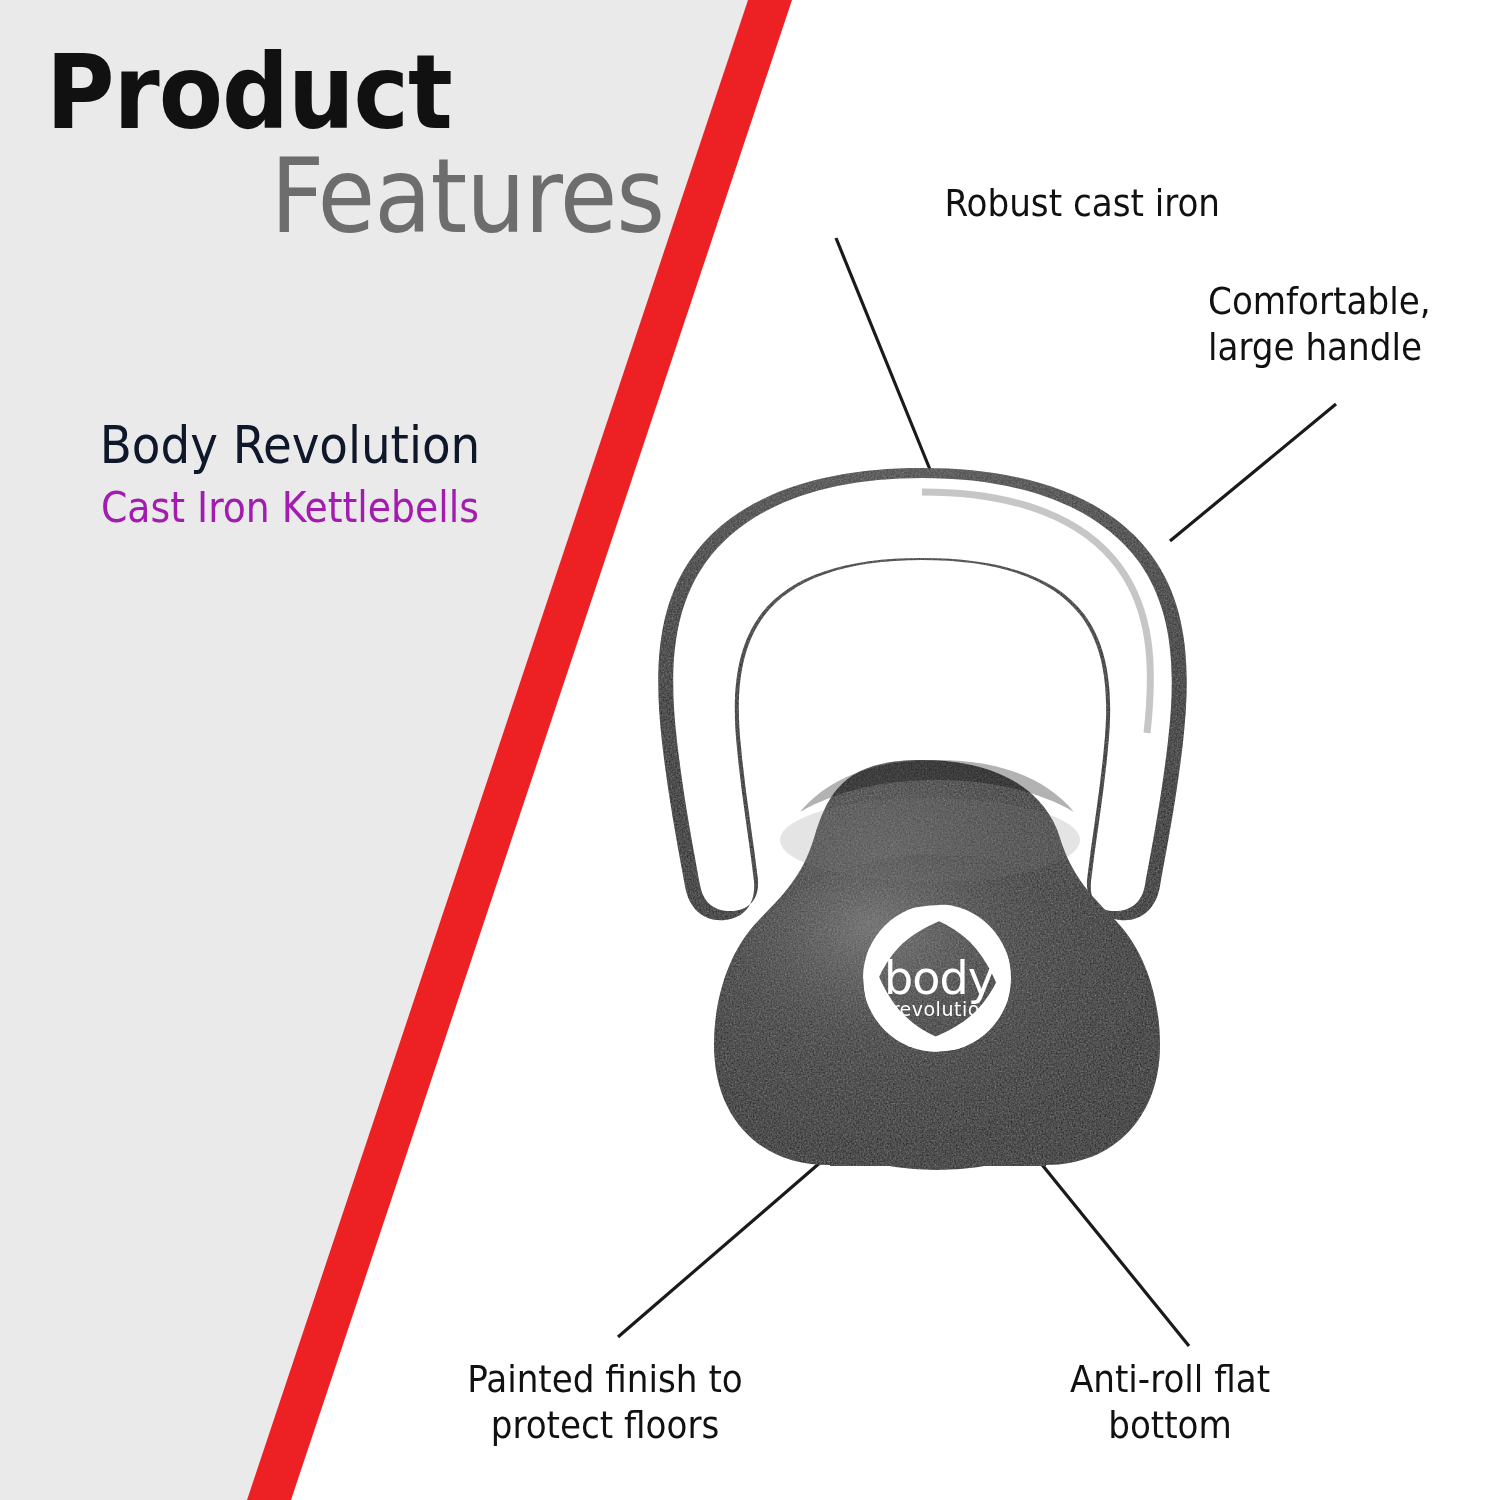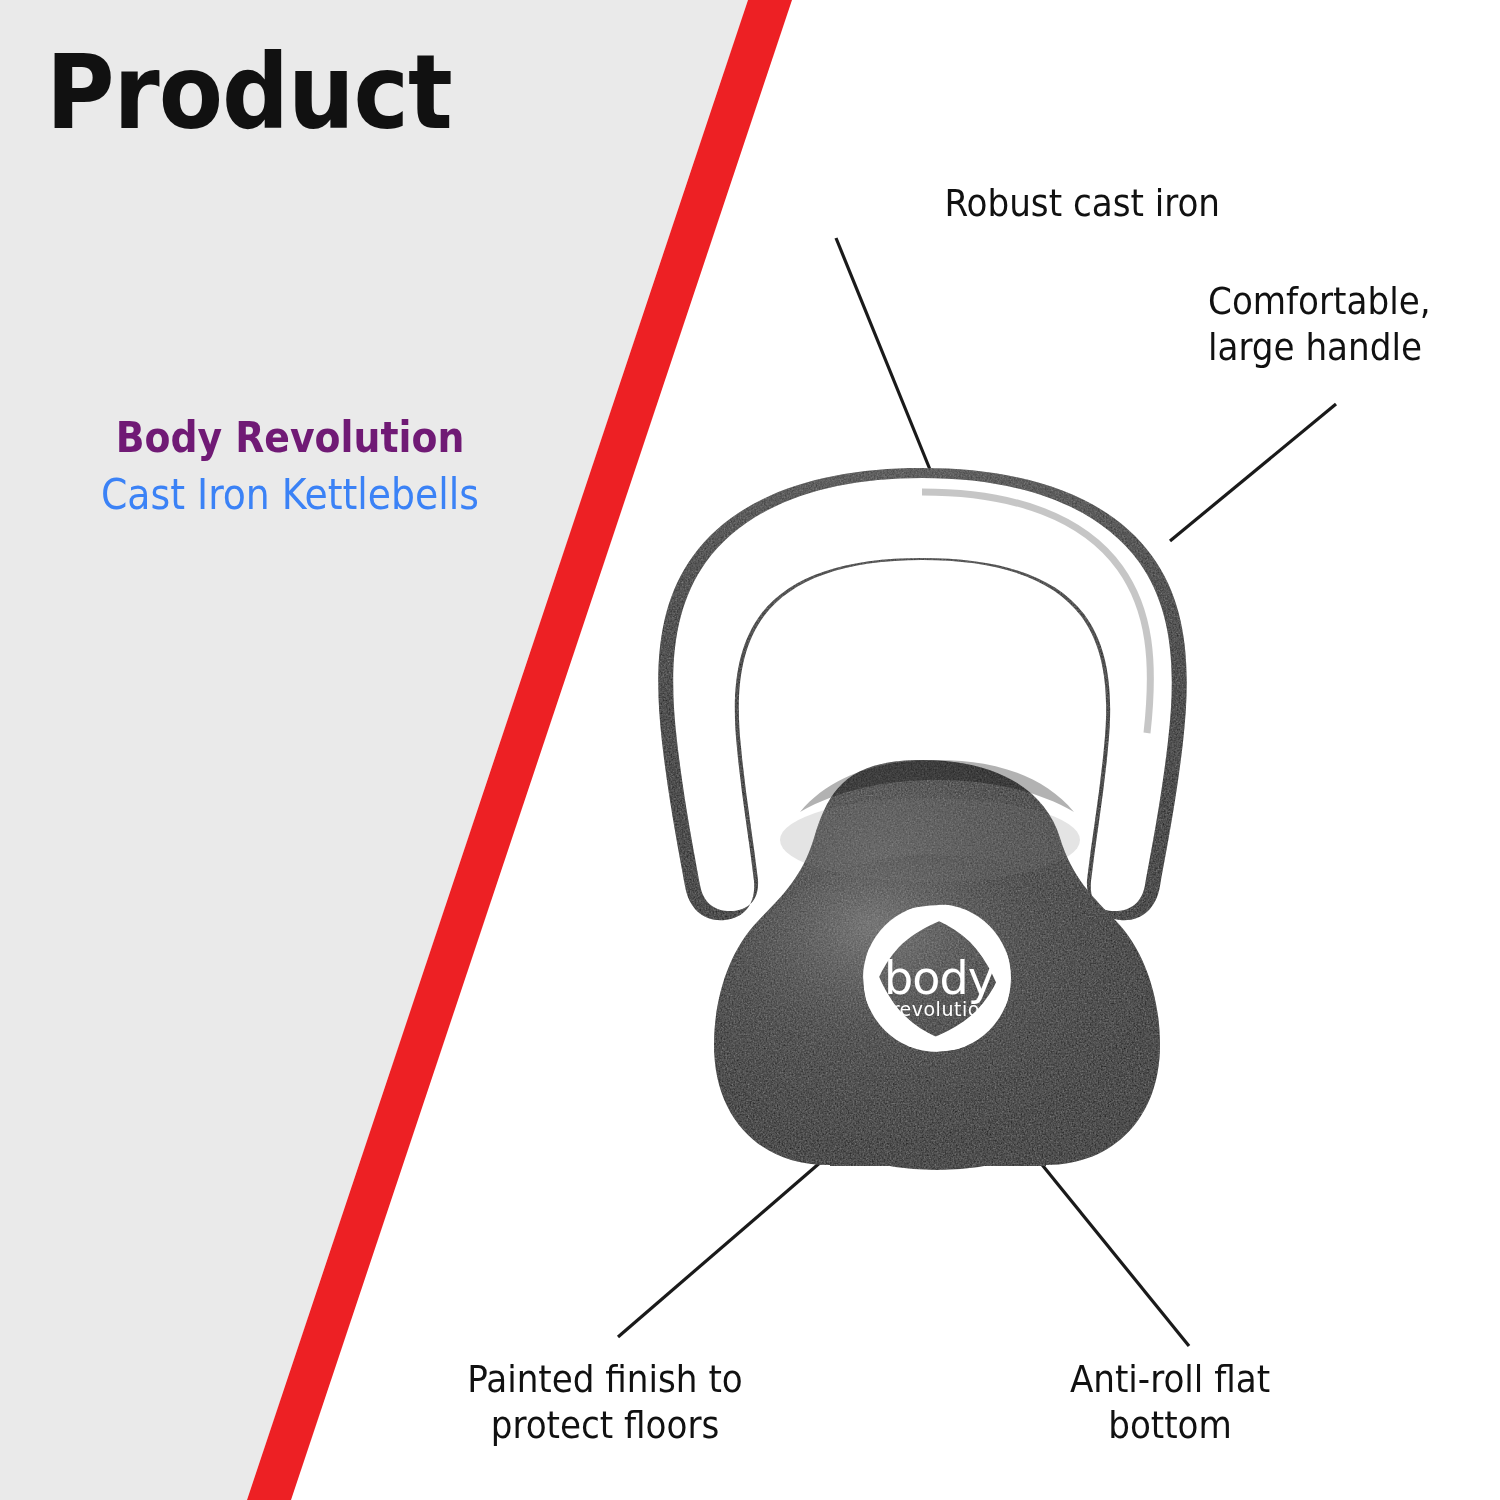--- a/index.html
+++ b/index.html
@@ -66,31 +66,31 @@
   }
 
   .subtitle-block {
     position: absolute;
     left: 0;
     top: 410px;
     width: 580px;
     text-align: center;
   }
   .subtitle-brand {
-    font-size: 42px;
+    font-size: 52px;
     line-height: 1.35;
-    color: #701a75;
-    font-weight: 700;
+    color: #0f172a;
+    font-weight: 400;
     font-family: "DejaVu Sans", sans-serif;
     font-stretch: condensed;
   }
   .subtitle-product {
     font-size: 42px;
     line-height: 1.35;
-    color: #3b82f6;
+    color: #a21caf;
     font-weight: 400;
     font-family: "DejaVu Sans", sans-serif;
     font-stretch: condensed;
   }
 
   
   .callout {
     position: absolute;
     color: #111111;
     font-size: 38px;
@@ -119,20 +119,21 @@
 <body>
 
 <div id="page">
 
   <div class="bg-left"></div>
   <div class="bg-right"></div>
   <div class="bg-stripe"></div>
 
   <div class="heading-block">
     <div class="heading-line1">Product</div>
+    <div class="heading-line2">Features</div>
   </div>
 
   <div class="subtitle-block">
     <div class="subtitle-brand">Body Revolution</div>
     <div class="subtitle-product">Cast Iron Kettlebells</div>
   </div>
 
   <div class="callout callout-robust">Robust cast iron</div>
   <div class="callout callout-handle">Comfortable,
 large handle</div>

